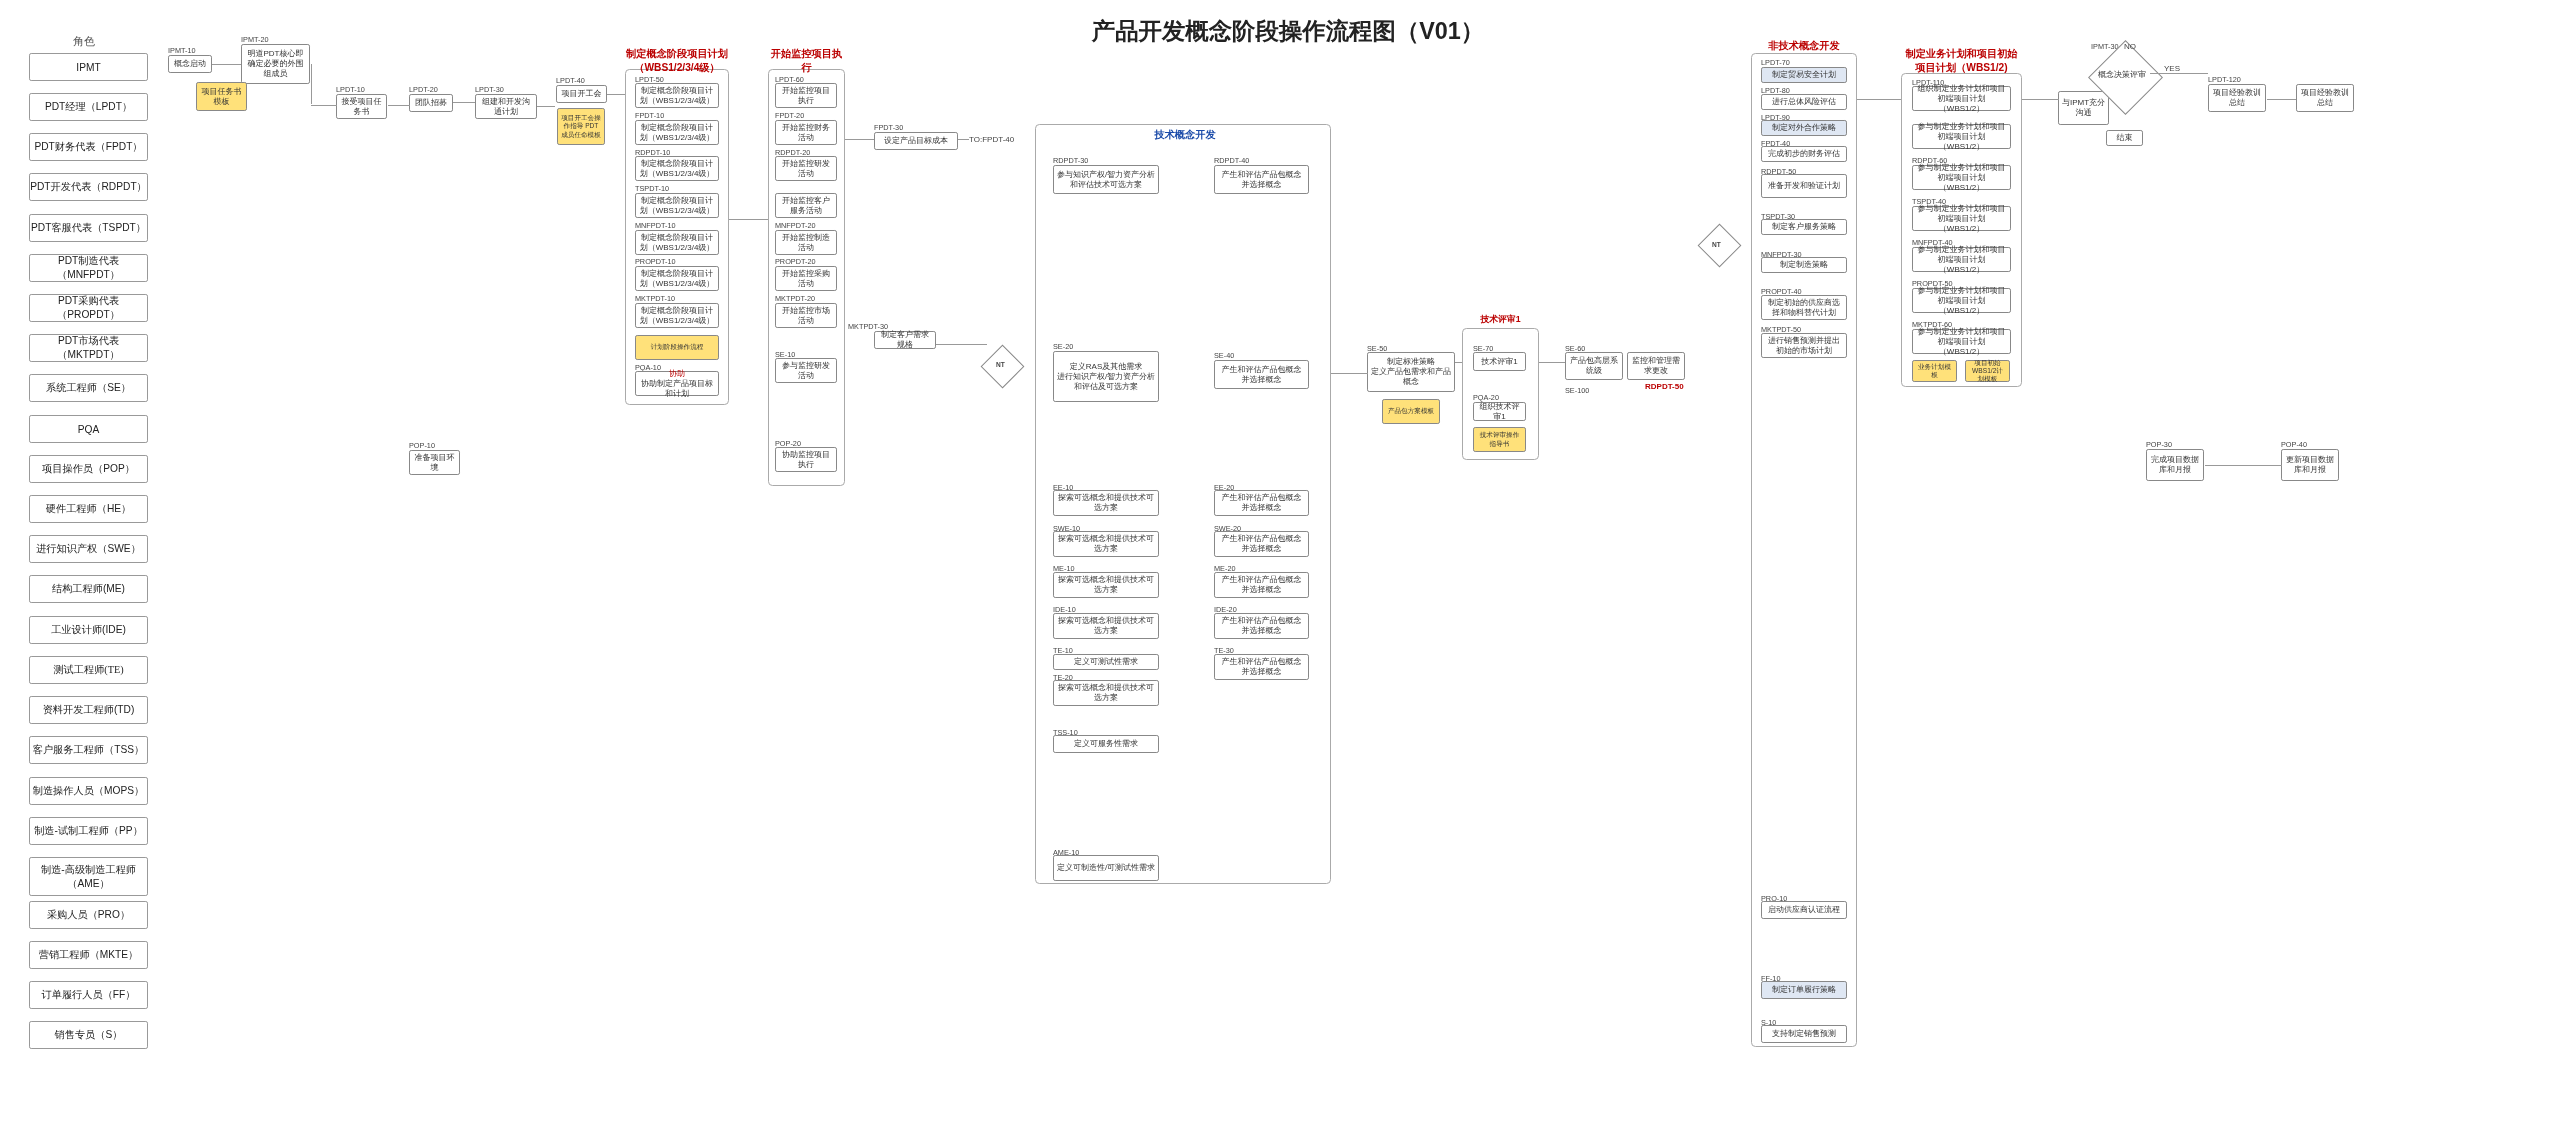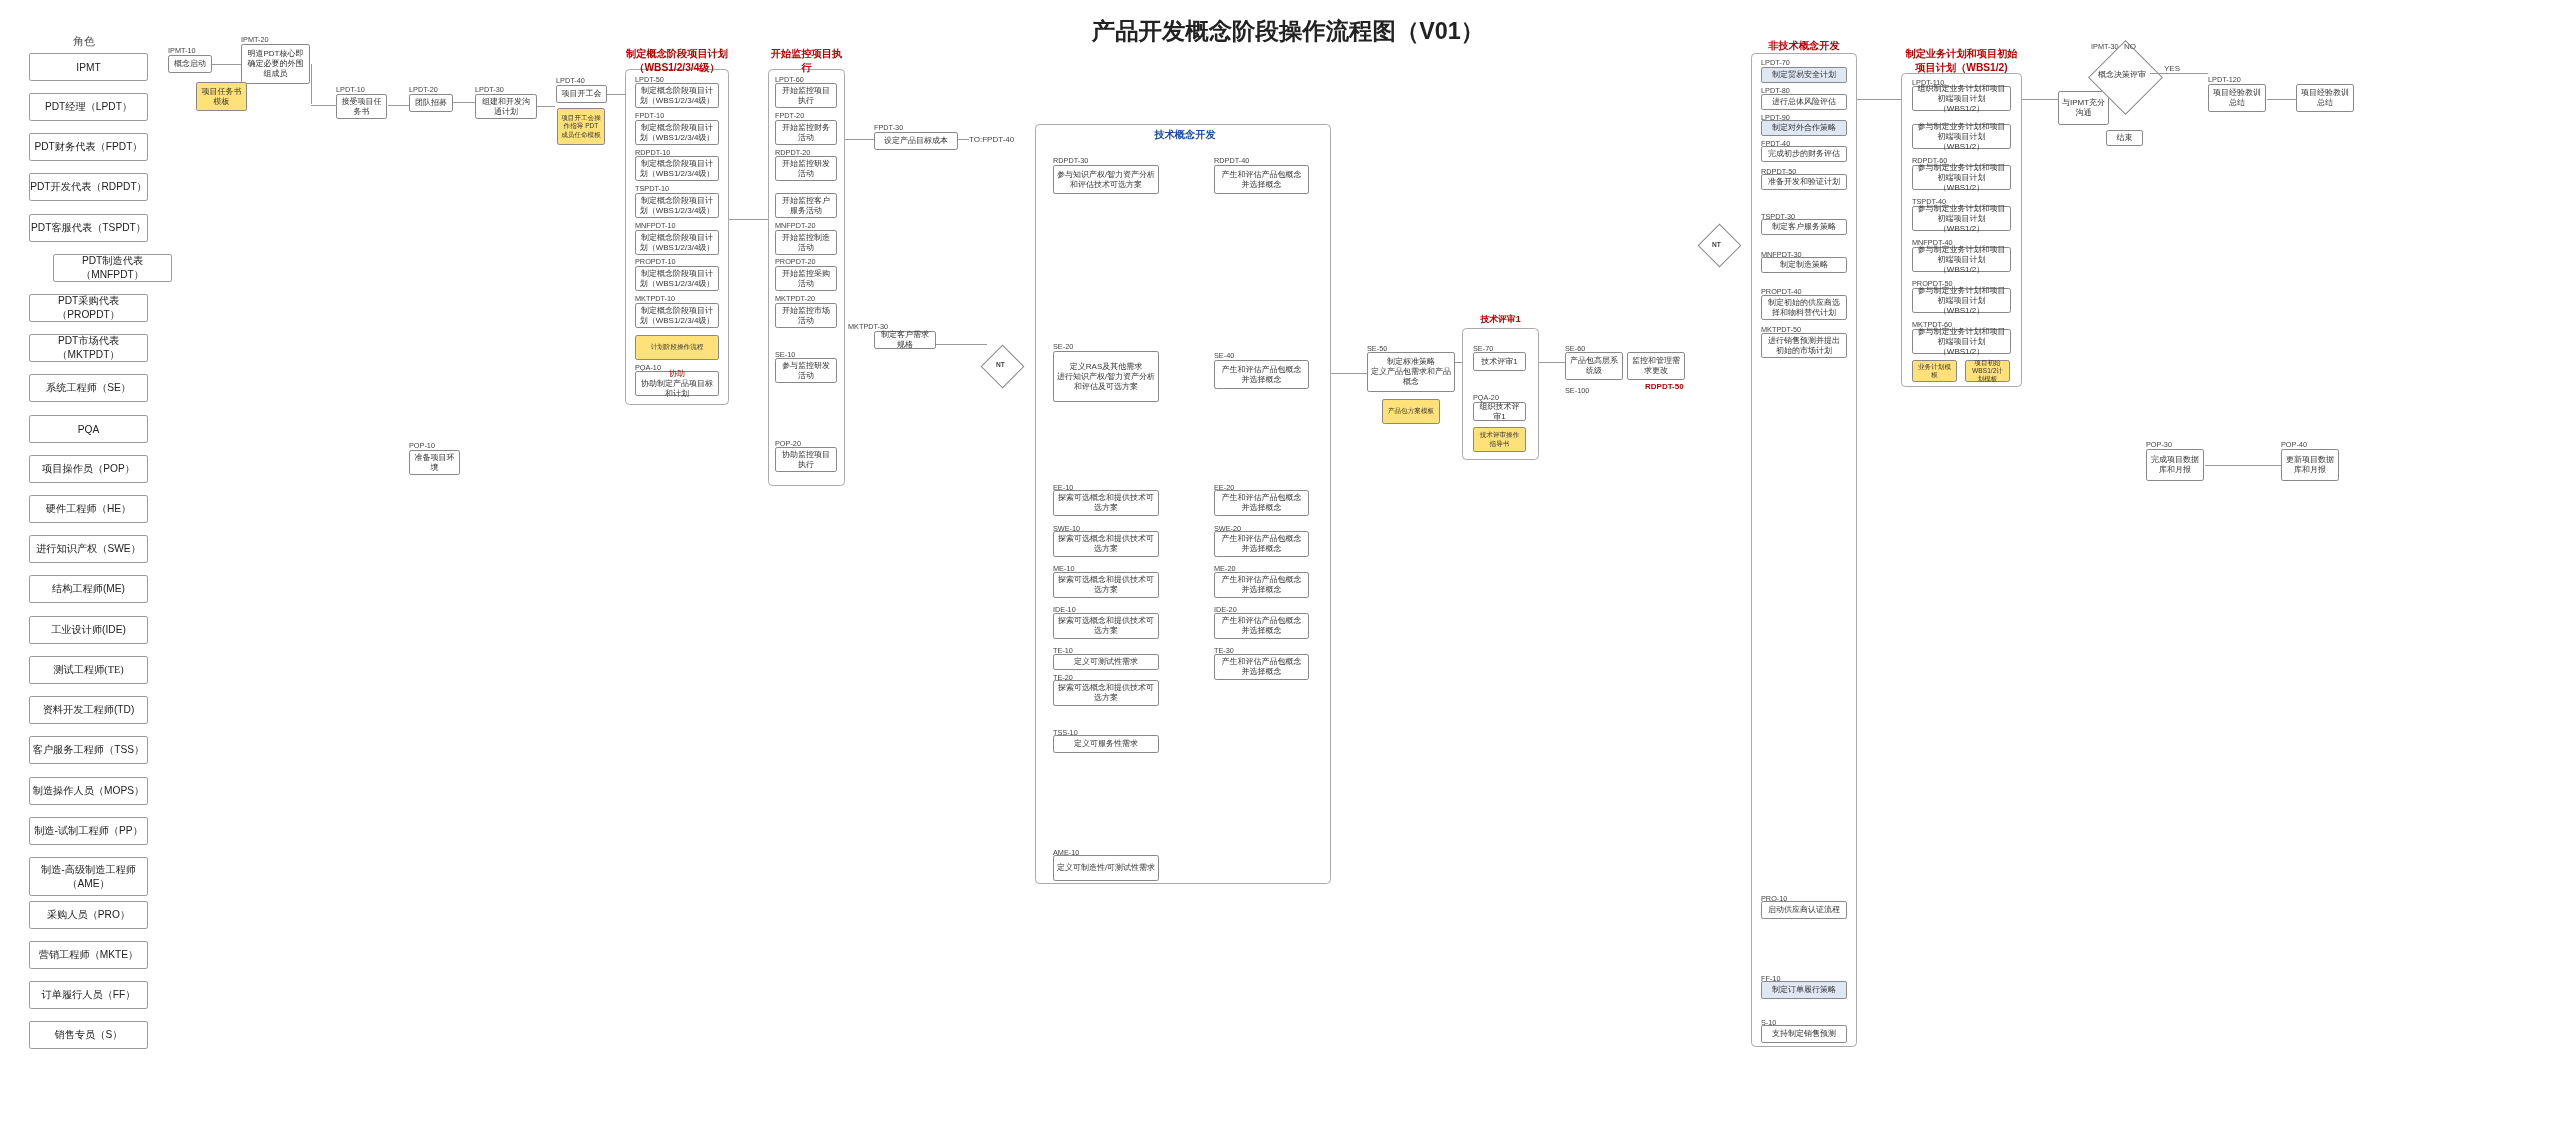--- a/index.html
+++ b/index.html
@@ -124,21 +124,21 @@
 
   <div class="title">产品开发概念阶段操作流程图（V01）</div>
 
   <div class="role-header" style="left:73px; top:34px;">角色</div>
 
   <div class="role-box" style="left:29px; top:53px;">IPMT</div>
   <div class="role-box" style="left:29px; top:93px;">PDT经理（LPDT）</div>
   <div class="role-box" style="left:29px; top:133px;">PDT财务代表（FPDT）</div>
   <div class="role-box" style="left:29px; top:173px;">PDT开发代表（RDPDT）</div>
   <div class="role-box" style="left:29px; top:214px;">PDT客服代表（TSPDT）</div>
-  <div class="role-box" style="left:29px; top:254px;margin-left:24px;">PDT制造代表（MNFPDT）</div>
+  <div class="role-box" style="left:29px; top:254px;">PDT制造代表（MNFPDT）</div>
   <div class="role-box" style="left:29px; top:294px;">PDT采购代表（PROPDT）</div>
   <div class="role-box" style="left:29px; top:334px;">PDT市场代表（MKTPDT）</div>
   <div class="role-box" style="left:29px; top:374px;">系统工程师（SE）</div>
   <div class="role-box" style="left:29px; top:415px;">PQA</div>
   <div class="role-box" style="left:29px; top:455px;">项目操作员（POP）</div>
   <div class="role-box" style="left:29px; top:495px;">硬件工程师（HE）</div>
   <div class="role-box" style="left:29px; top:535px;">进行知识产权（SWE）</div>
   <div class="role-box" style="left:29px; top:575px;">结构工程师(ME)</div>
   <div class="role-box" style="left:29px; top:616px;">工业设计师(IDE)</div>
   <div class="role-box" style="left:29px; top:656px;font-family:Liberation Serif, serif;">测试工程师(TE)</div>
@@ -302,21 +302,21 @@
 
   <div class="label-above" style="left:1761px; top:58px;">LPDT-70</div>
   <div class="task blue" style="left:1761px; top:67px; width:86px; height:16px;">制定贸易安全计划</div>
   <div class="label-above" style="left:1761px; top:86px;">LPDT-80</div>
   <div class="task" style="left:1761px; top:94px; width:86px; height:16px;">进行总体风险评估</div>
   <div class="label-above" style="left:1761px; top:113px;">LPDT-90</div>
   <div class="task blue" style="left:1761px; top:120px; width:86px; height:16px;">制定对外合作策略</div>
   <div class="label-above" style="left:1761px; top:139px;">FPDT-40</div>
   <div class="task" style="left:1761px; top:146px; width:86px; height:16px;">完成初步的财务评估</div>
   <div class="label-above" style="left:1761px; top:167px;">RDPDT-50</div>
-  <div class="task" style="left:1761px; top:174px; width:86px; height:16px;">准备开发和验证计划</div>
+  <div class="task" style="left:1761px; top:174px; width:86px; height:24px;">准备开发和验证计划</div>
   <div class="label-above" style="left:1761px; top:212px;">TSPDT-30</div>
   <div class="task" style="left:1761px; top:219px; width:86px; height:16px;">制定客户服务策略</div>
   <div class="label-above" style="left:1761px; top:250px;">MNFPDT-30</div>
   <div class="task" style="left:1761px; top:257px; width:86px; height:16px;">制定制造策略</div>
   <div class="label-above" style="left:1761px; top:287px;">PROPDT-40</div>
   <div class="task" style="left:1761px; top:295px; width:86px; height:25px;">制定初始的供应商选择和物料替代计划</div>
   <div class="label-above" style="left:1761px; top:325px;">MKTPDT-50</div>
   <div class="task" style="left:1761px; top:333px; width:86px; height:25px;">进行销售预测并提出初始的市场计划</div>
 
   <div class="label-above" style="left:1761px; top:894px;">PRO-10</div>

